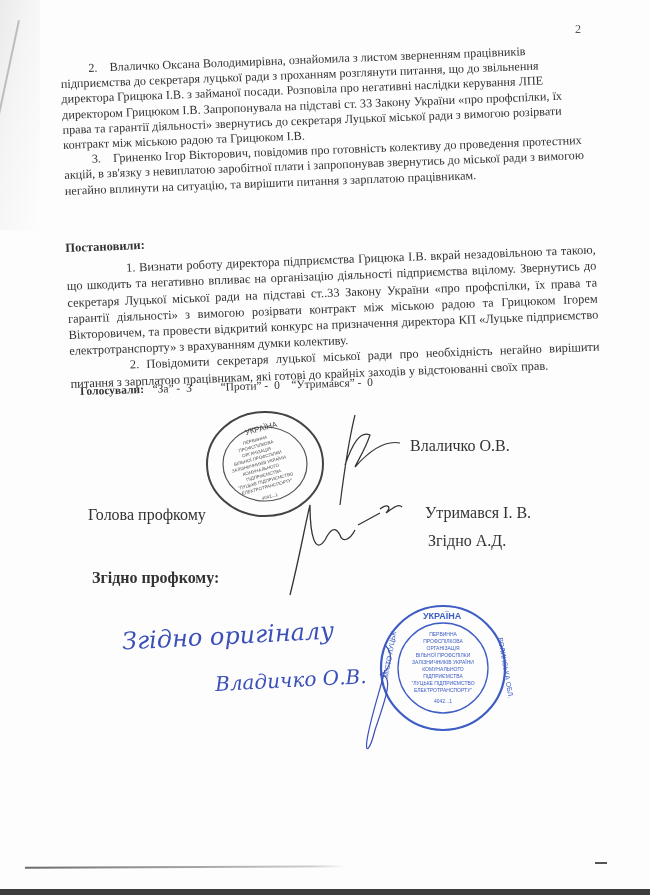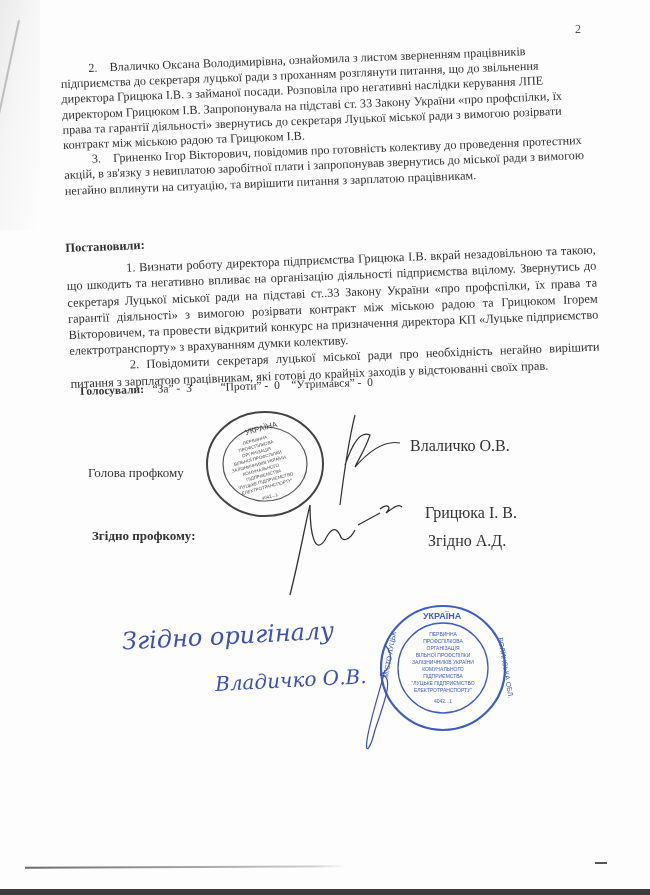--- a/index.html
+++ b/index.html
@@ -30,21 +30,21 @@
   .block2 { top: 240px; left: 65px; width: 530px; font-size: 12.4px; line-height: 16.2px; }
   .para { margin: 0; text-indent: 0; }
   .indent { text-indent: 28px; }
   .indent-big { text-indent: 60px; }
   .heading { font-weight: bold; font-size: 12.5px; margin: 0 0 6px 0; }
   .votes {
     position: absolute; top: 385px; left: 80px; font-size: 11.5px; color: #333;
     transform: rotate(-1.8deg); transform-origin: left top; white-space: pre;
   }
   .votes b { font-weight: bold; }
-  .sig-label { position: absolute; font-size: 13px; font-weight: bold; color: #333; }
+  .sig-label { position: absolute; font-size: 16px; font-weight: bold; color: #333; margin-top: 41px; }
   .sig-name { position: absolute; font-size: 16px; font-weight: normal; color: #333; }
   .stamp-svg { position: absolute; }
   .handwritten {
     position: absolute; font-family: "DejaVu Serif", serif; font-style: italic;
     color: #3a4fb8; transform: rotate(-3deg);
   }
   .bottom-line {
     position: absolute; left: 25px; top: 866px; width: 320px; height: 2px;
     background: linear-gradient(90deg, #6a6a6a, #cfcfcf 90%, transparent);
     transform: rotate(-0.3deg);
@@ -106,21 +106,21 @@
 
   <svg class="stamp-svg" style="left:300px; top:405px;" width="110" height="110" viewBox="0 0 110 110">
     <path d="M40 100 C 45 60, 50 30, 55 10 M45 60 C 52 40, 60 25, 70 30 C 65 45, 58 55, 55 62 C 70 45, 85 35, 100 38" fill="none" stroke="#333" stroke-width="1.2"></path>
   </svg>
   <div class="sig-name" style="left:410px; top:437px;">Влаличко  О.В.</div>
   <div class="sig-label" style="left:88px; top:465px; font-weight:normal;">Голова профкому</div>
 
   <svg class="stamp-svg" style="left:280px; top:495px;" width="150" height="110" viewBox="0 0 150 110">
     <path d="M10 100 C 20 60, 25 30, 30 10 C 30 40, 35 60, 45 45 C 50 35, 55 30, 60 40 C 62 48, 70 45, 75 35 M78 30 L 100 18 M100 14 C 108 8, 112 12, 106 18 C 112 14, 118 8, 122 12" fill="none" stroke="#333" stroke-width="1.3"></path>
   </svg>
-  <div class="sig-name" style="left:425px; top:504px;">Грицюка  І. В.</div>
+  <div class="sig-name" style="left:425px; top:504px;">Утримався  І. В.</div>
   <div class="sig-label" style="left:92px; top:528px;">Згідно профкому:</div>
   <div class="sig-name" style="left:428px; top:532px;">Згідно  А.Д.</div>
 
   <div class="handwritten" style="left:122px; top:622px; font-size:24px;">Згідно оригіналу</div>
   <div class="handwritten" style="left:215px; top:668px; font-size:20px;">Владичко О.В.</div>
 
   <svg class="stamp-svg" style="left:368px; top:603px;" width="150" height="130" viewBox="0 0 150 130">
     <circle cx="75" cy="65" r="62" fill="none" stroke="#3d5cc4" stroke-width="2.2"></circle>
     <circle cx="75" cy="65" r="45" fill="none" stroke="#3d5cc4" stroke-width="1.3"></circle>
     <text x="55" y="16" font-size="9" fill="#3d5cc4" font-family="Liberation Sans, sans-serif" font-weight="bold">УКРАЇНА</text>

